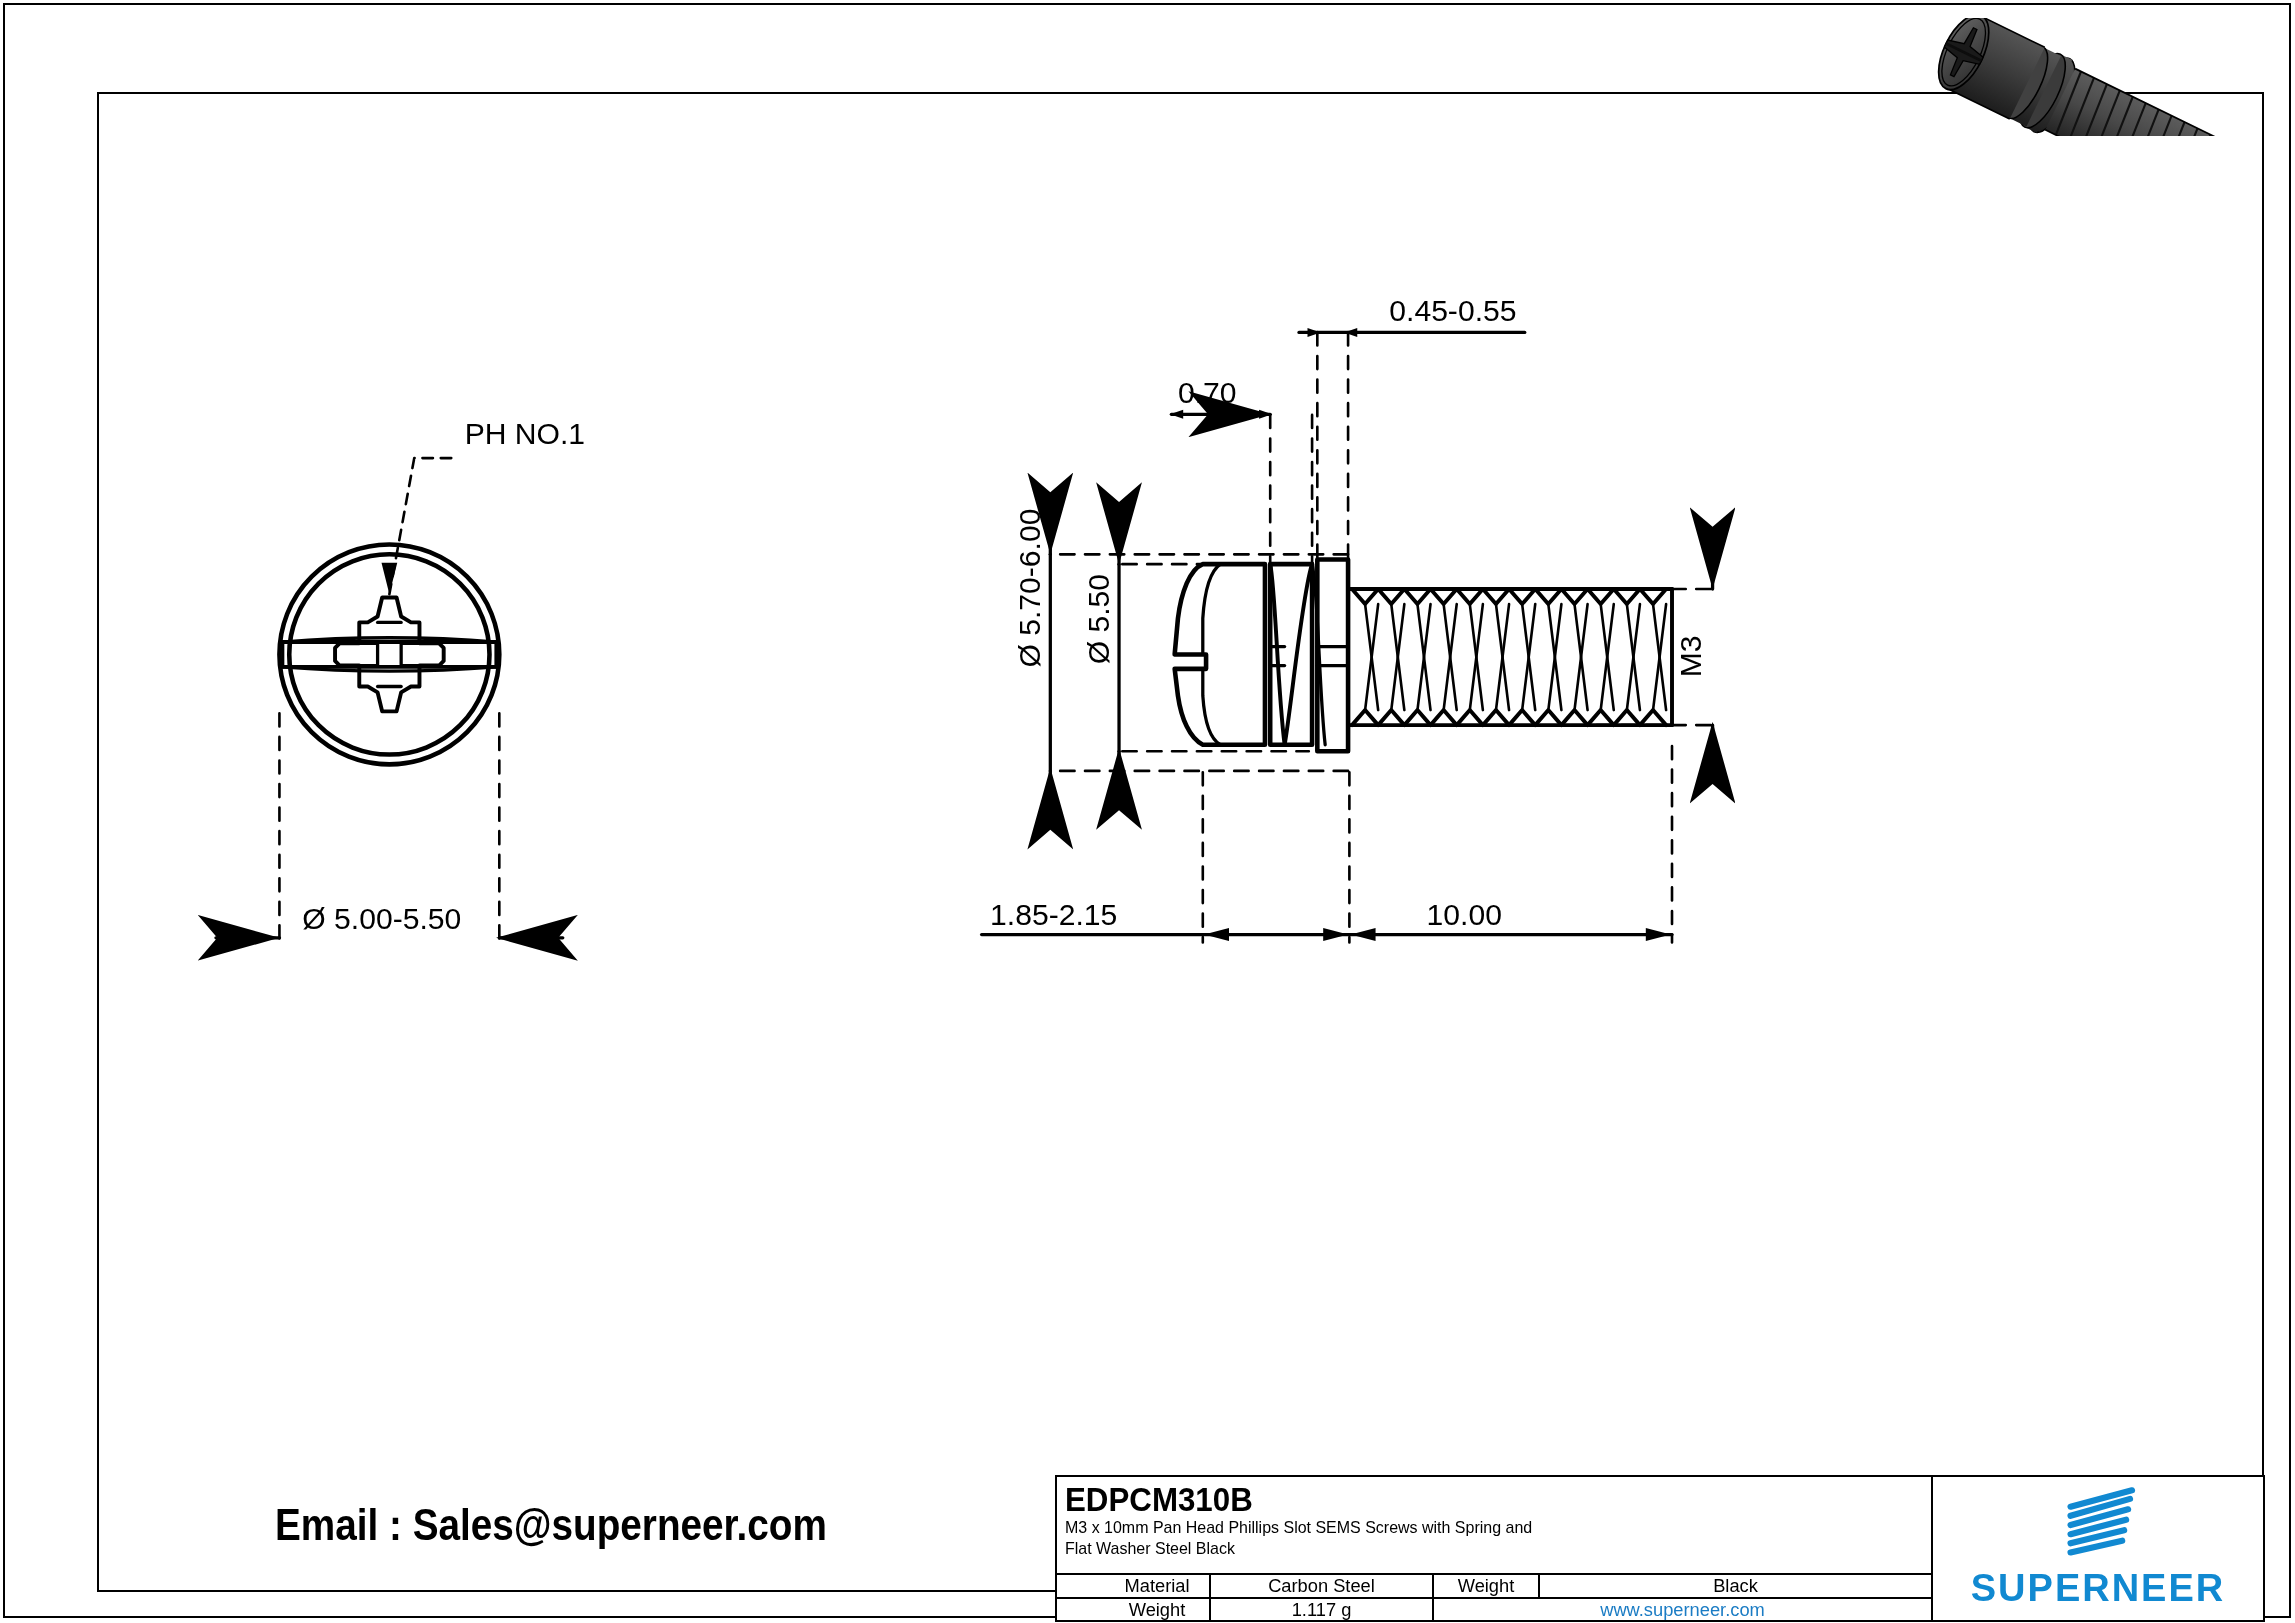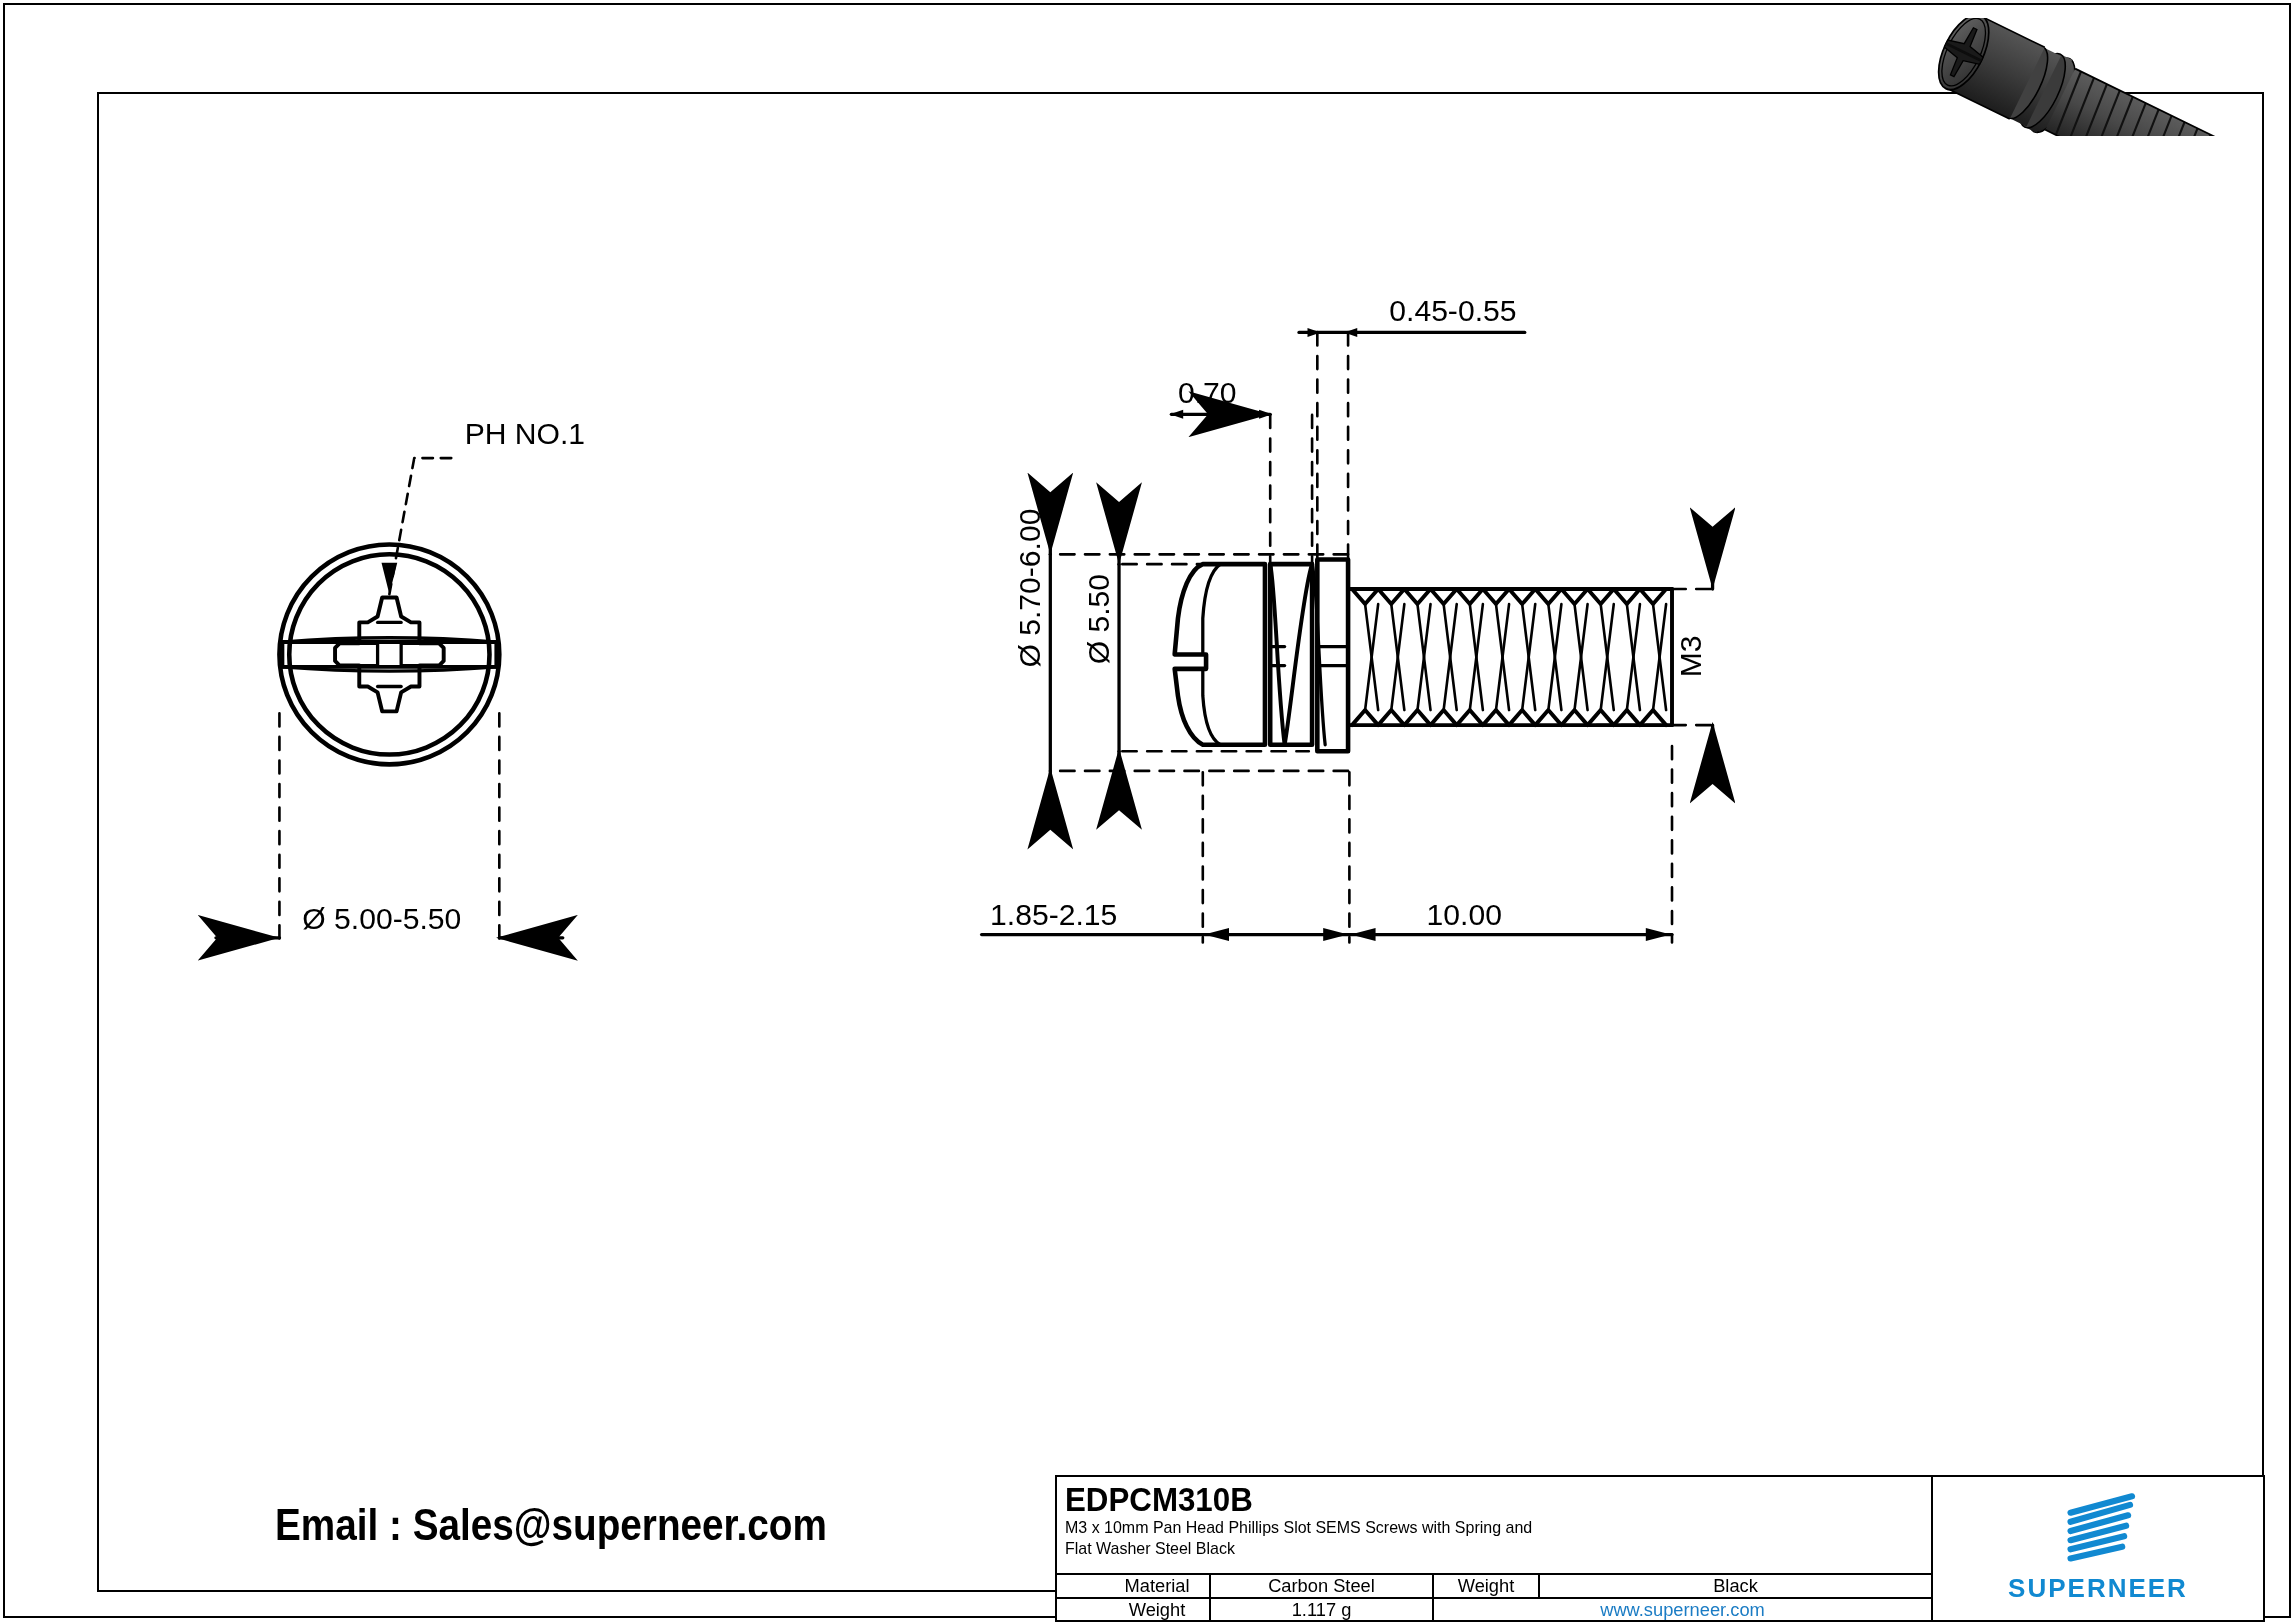--- a/index.html
+++ b/index.html
@@ -60,21 +60,21 @@
     white-space:nowrap;
   }
   .tb-cell:last-child{border-right:none;}
   .c-label{flex:0 0 106px;}
   .c-value{flex:0 0 223px;}
   .c-label2{flex:0 0 106px;}
   .c-value2{flex:1 1 auto;}
   .c-url{flex:1 1 auto;color:#1b7cc4;text-align:right;}
   #tb-logo{flex:1 1 auto;display:flex;flex-direction:column;align-items:center;justify-content:center;gap:3.9px;}
   .logo-word{
-    color:#1189d1;font-size:26px;font-weight:bold;letter-spacing:2px;
+    color:#1189d1;font-size:38px;font-weight:bold;letter-spacing:2px;
     font-family:"Liberation Sans", sans-serif;
   }
   
   #render3d{position:absolute;left:1881px;top:18.3px;width:419px;height:118px;}
 </style>
 </head>
 <body>
 
 <div id="sheet">
 

